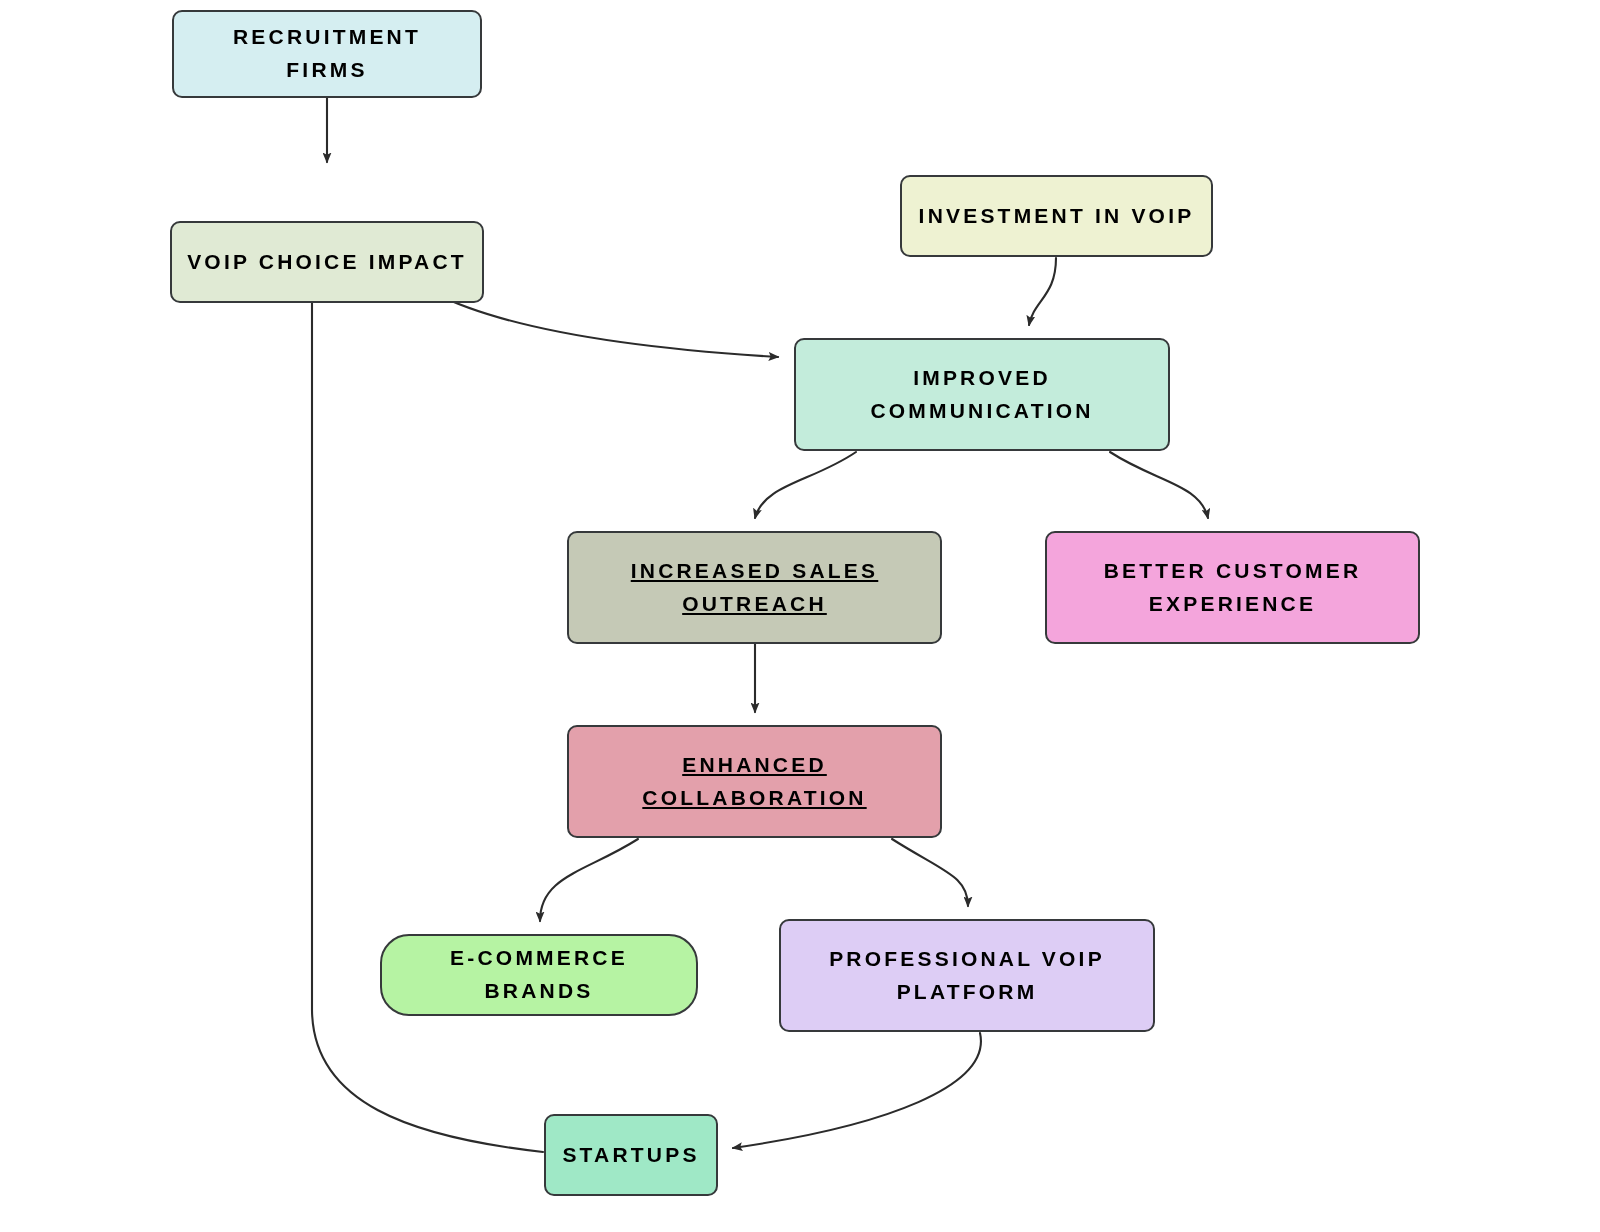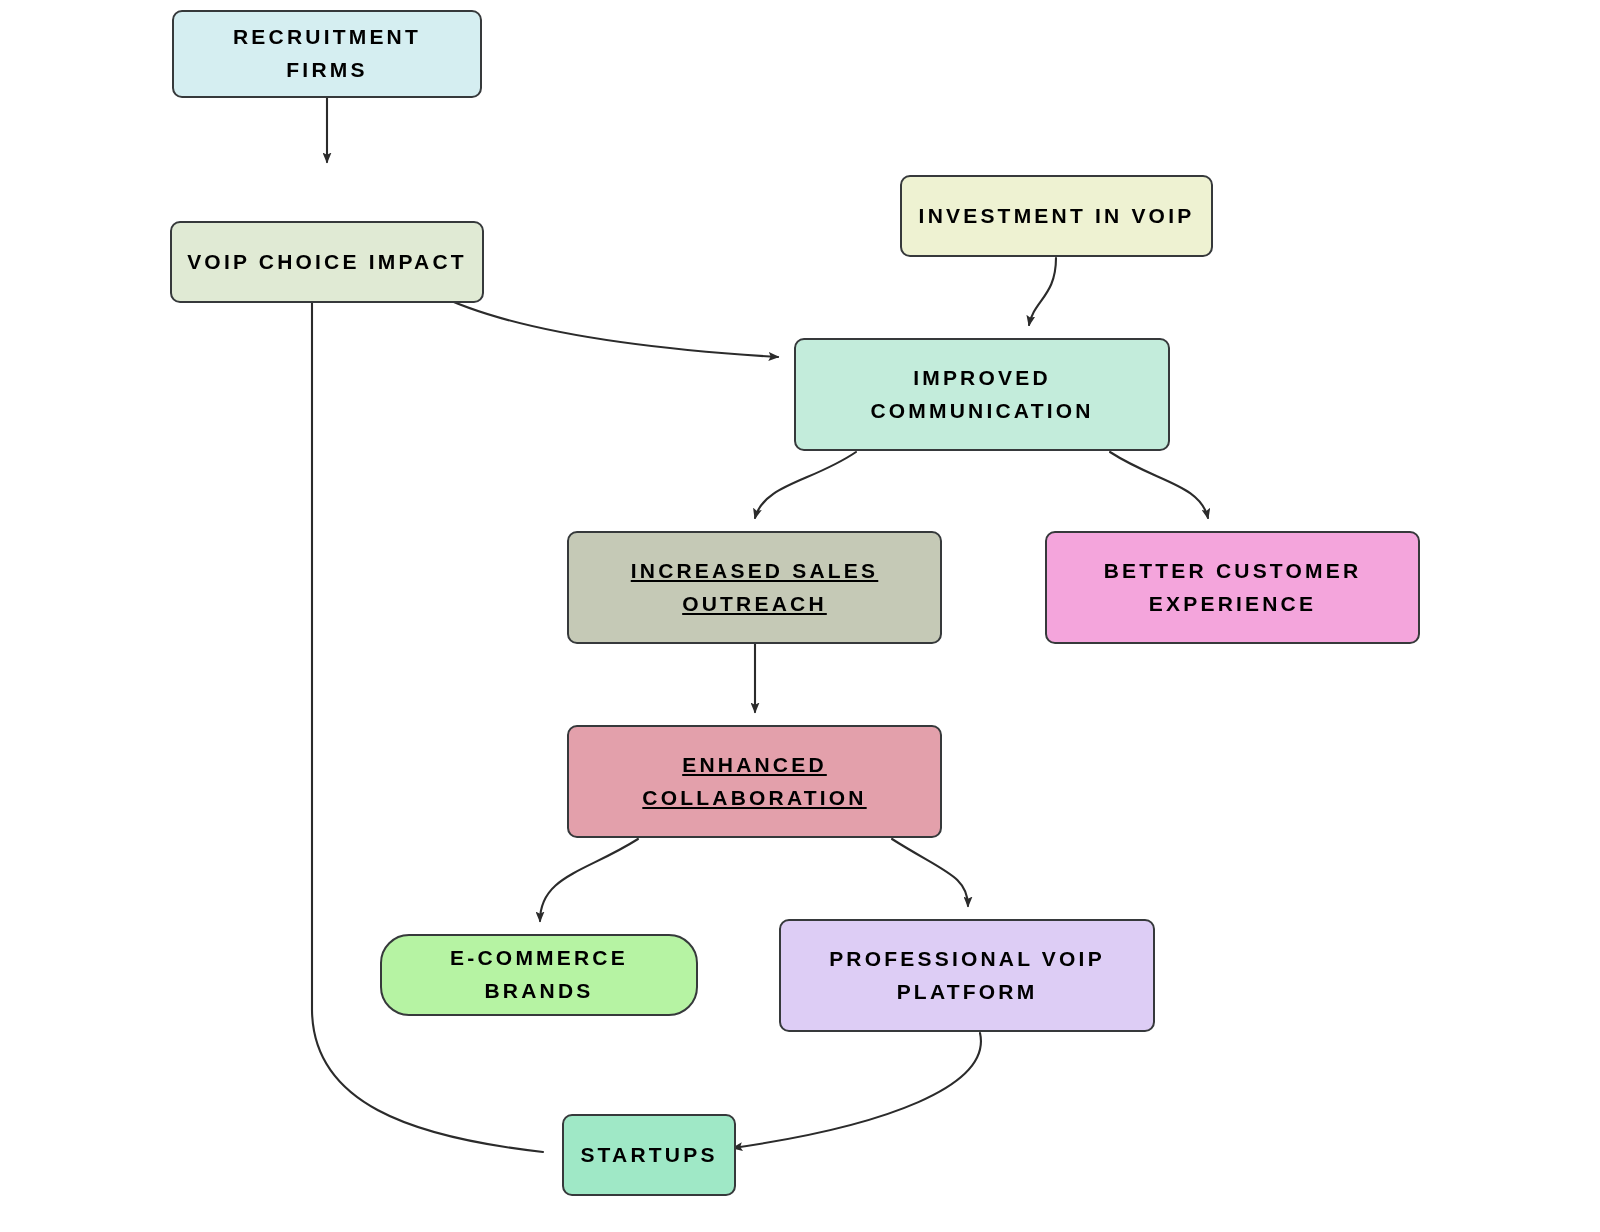--- a/index.html
+++ b/index.html
@@ -116,17 +116,17 @@
 
   <div class="node" style="left:380px; top:934px; width:318px; height:82px; background:#b6f3a3;border-radius:29px;">
     <span class="node-label">E-Commerce Brands</span>
   </div>
 
   <div class="node" style="left:779px; top:919px; width:376px; height:113px; background:#ddcdf5;justify-content:center;">
     <span class="node-label">Professional VoIP
 Platform</span>
   </div>
 
-  <div class="node" style="left:562px; top:1114px; width:174px; height:82px; background:#9fe8c6;">
+  <div class="node" style="left:544px; top:1114px; width:174px; height:82px; background:#9fe8c6;">
     <span class="node-label">Startups</span>
   </div>
 
 </div>
 
 </body></html>

